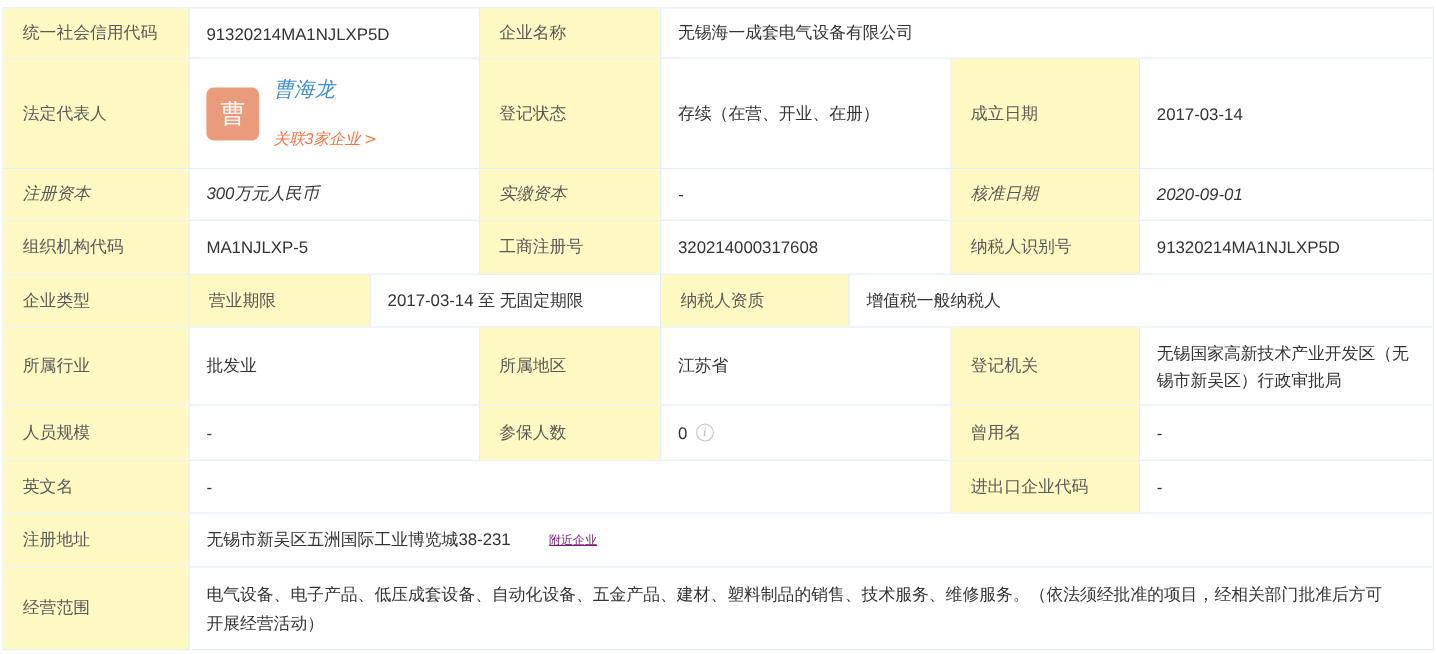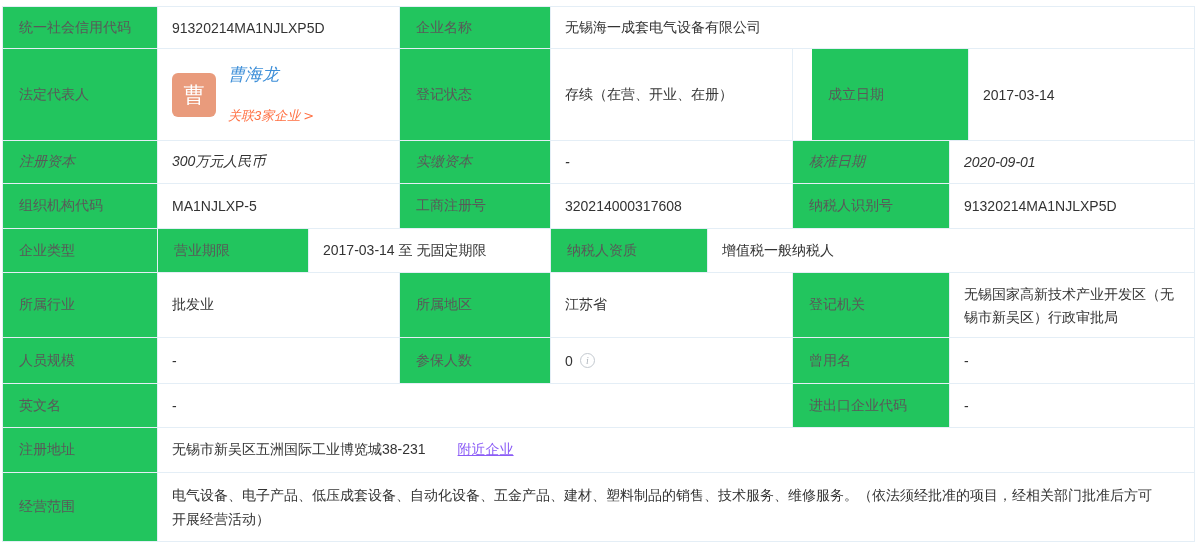--- a/index.html
+++ b/index.html
@@ -18,30 +18,30 @@
   .row:last-child { border-bottom: none; }
   .cell {
     border-right: 1px solid #E4EEF6;
     display: flex;
     align-items: center;
     font-size: 14px;
     min-width: 0;
   }
   .cell.last { border-right: none; }
   .label {
-    background: #22c55e;
+    background: #fef9c3;
     color: #595959;
     padding-left: 16px;
     flex: 0 0 155px;
   }
   .value { color: #333333; padding-left: 14px; padding-right: 12px; }
   .w-c2 { flex: 0 0 242px; }
   .w-c3 { flex: 0 0 151px; }
   .w-c4 { flex: 0 0 242px; }
-  .w-c5 { flex: 0 0 157px; margin-left: 19px; }
+  .w-c5 { flex: 0 0 157px; }
   .w-c6 { flex: 1 1 auto; }
   .span-rest { flex: 1 1 auto; }
   .span-mid { flex: 0 0 635px; }
   
   .h-r1  { height: 42px; }
   .h-r2  { height: 92px; }
   .h-r3  { height: 43px; font-style: italic; }
   .h-r4  { height: 45px; }
   .h-r5  { height: 44px; }
   .h-r6  { height: 65px; }
@@ -89,25 +89,25 @@
     border-radius: 50%;
     color: #AEB5BC;
     font-size: 10px;
     font-style: italic;
     font-family: "Liberation Serif", serif;
     margin-left: 7px;
     cursor: pointer;
   }
 
   .addr-link {
-    color: #8b5cf6;
+    color: #701a75;
     text-decoration: underline;
     margin-left: 32px;
     cursor: pointer;
-    font-size: 14px;
+    font-size: 10px;
   }
 
   .scope-text { line-height: 24px; padding-right: 20px; }
 </style>
 </head>
 <body>
 
 <div class="info-table">
 
   <div class="row h-r1">

